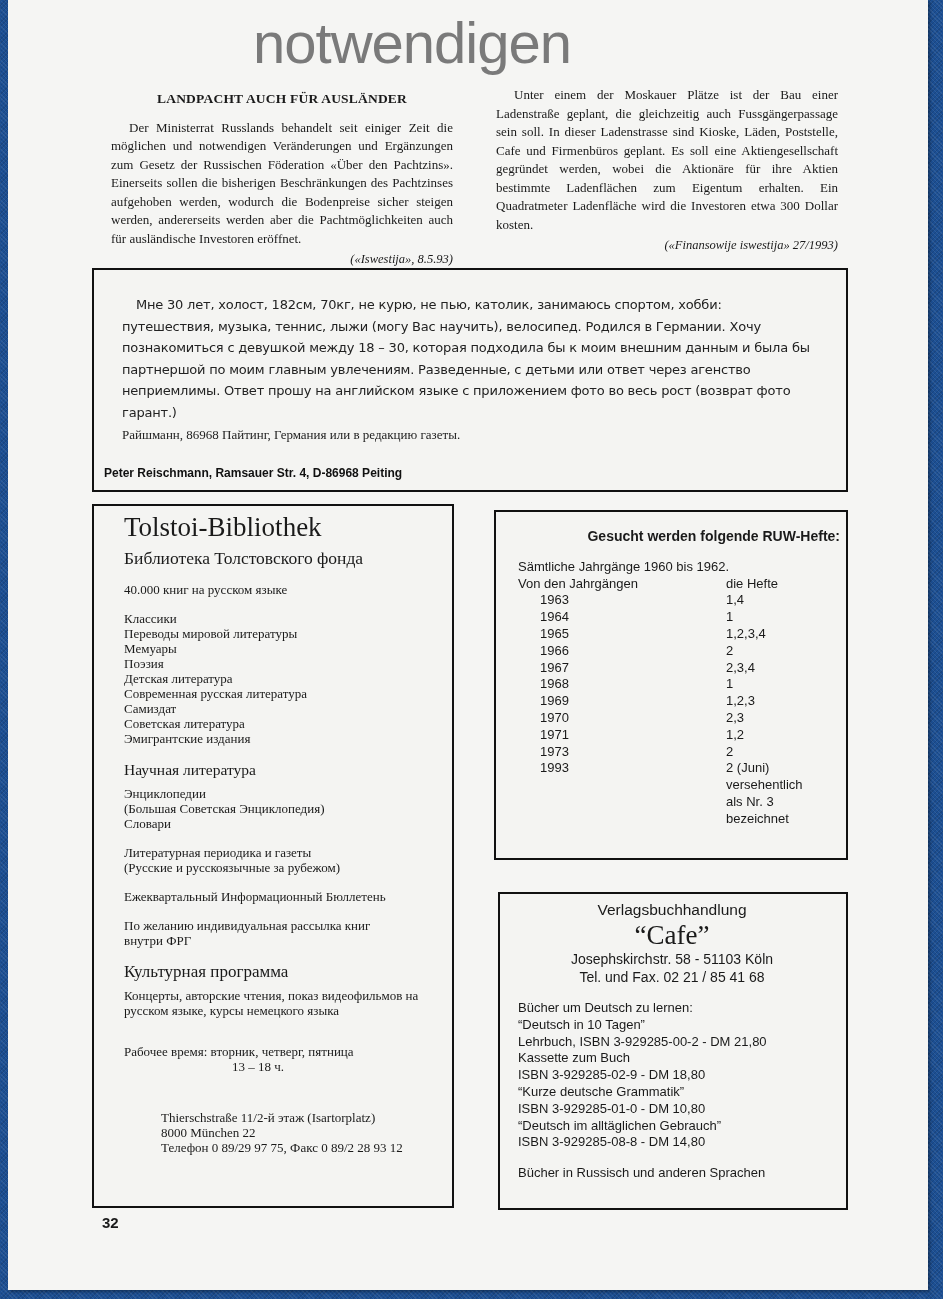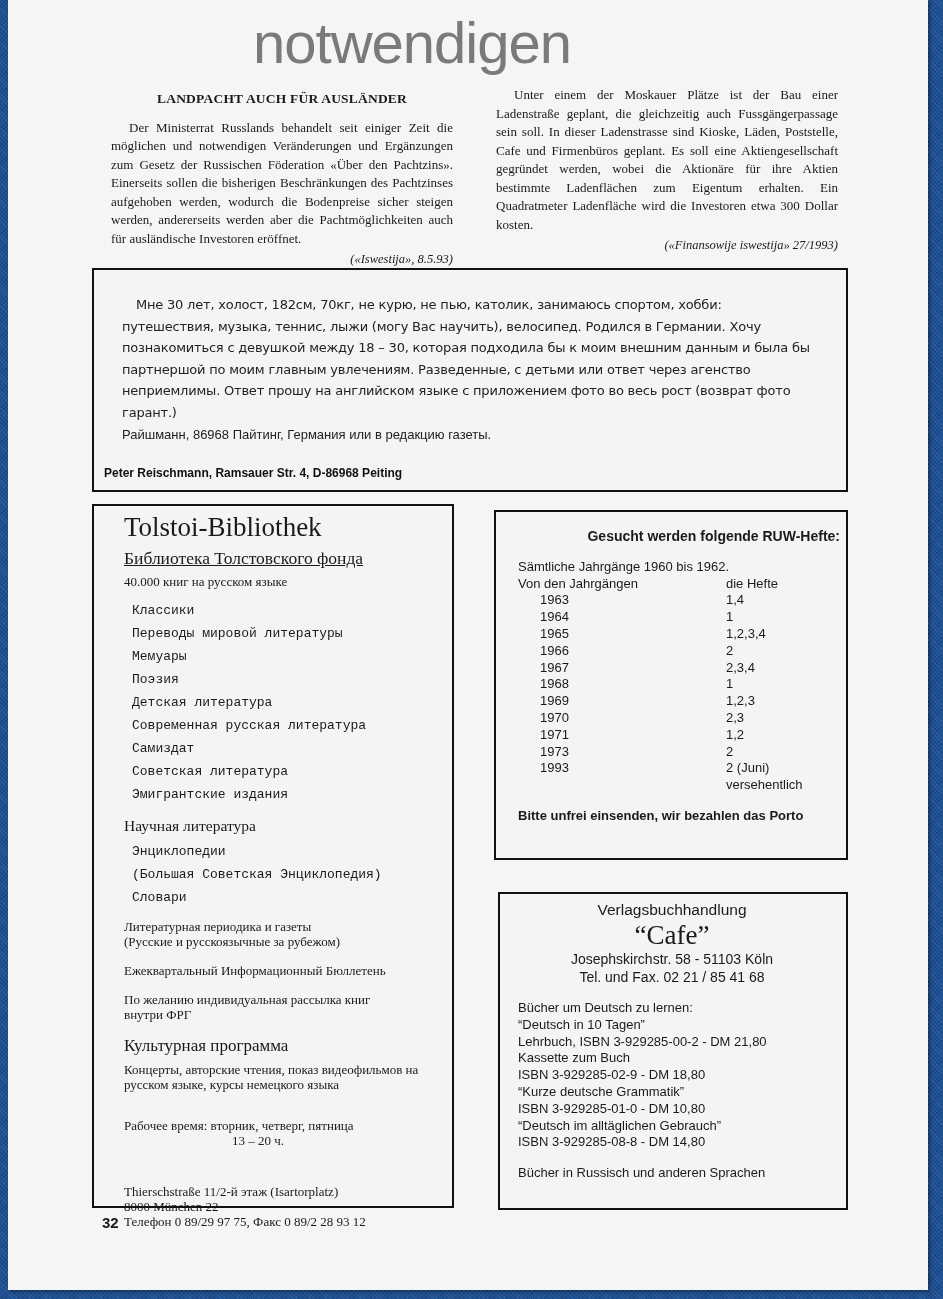--- a/index.html
+++ b/index.html
@@ -35,39 +35,39 @@
   .box { position:absolute; border:2px solid #111; background:#f4f4f2; }
   #personal-ad { left:84px; top:268px; width:752px; height:220px; }
   #personal-ad .body {
     position:absolute; left:28px; top:24px; width:690px;
     font-family:"DejaVu Sans", sans-serif; font-size:13px; line-height:21.5px;
     letter-spacing:-0.2px; color:#222;
   }
   #personal-ad .body p { margin:0; text-indent:14px; }
   #personal-ad .addr-ru {
     position:absolute; left:28px; top:157px;
-    font-family:Liberation Sans, sans-serif; font-size:13px; color:#222;
+    font-family:Liberation Serif, serif; font-size:13px; color:#222;
   }
   #personal-ad .addr-de {
     position:absolute; left:10px; top:196px;
     font-family:Liberation Sans, sans-serif; font-size:12px; font-weight:bold; color:#111;
   }
 
   #tolstoi { left:84px; top:504px; width:358px; height:700px; }
   #tolstoi .inner { position:absolute; left:30px; top:4px; right:10px; font-size:13px; line-height:15px; }
   #tolstoi .title { font-size:27px; line-height:34px; margin:0; font-weight:normal; }
-  #tolstoi .subtitle { font-size:17.5px; line-height:24px; margin:2px 0 4px 0;text-decoration:underline; }
+  #tolstoi .subtitle { font-size:17.5px; line-height:24px; margin:2px 0 12px 0; }
   #tolstoi .count { font-size:13px; margin:2px 0 14px 0; }
   #tolstoi .sec { font-size:15.5px; line-height:20px; margin:0 0 6px 0; }
   #tolstoi ul { list-style:none; margin:0 0 14px 0; padding:0; }
-  #tolstoi li { margin:8px;font-family:Liberation Mono, monospace; }
+  #tolstoi li { margin:0; }
   #tolstoi .para { margin:0 0 14px 0; }
   #tolstoi .hours { margin:26px 0 0 0; }
   #tolstoi .hours .h2 { padding-left:108px; }
-  #tolstoi .address { margin-top:36px; }
+  #tolstoi .address { margin-top:36px;margin-left:37px; }
 
   .sans { font-family:"Liberation Sans", sans-serif; }
   #wanted { left:486px; top:510px; width:350px; height:346px; }
   #wanted .inner { position:absolute; left:22px; top:16px; right:6px; font-size:13px; line-height:16.8px; }
   #wanted .head { font-weight:bold; font-size:14px; margin:0 0 14px 0;text-align:right; }
   #wanted table { border-collapse:collapse; margin:0; }
   #wanted td { padding:0; vertical-align:top; font-size:13px; line-height:16.8px; }
   #wanted td.yr { width:186px; padding-left:22px; }
   #wanted .foot { font-weight:bold; font-size:13px; margin-top:14px; }
 
@@ -145,21 +145,21 @@
       <div class="para">
         <div>По желанию индивидуальная рассылка книг</div>
         <div>внутри ФРГ</div>
       </div>
 
       <div class="sec" style="font-size:17px;">Культурная программа</div>
       <div style="width:300px;">Концерты, авторские чтения, показ видеофильмов на русском языке, курсы немецкого языка</div>
 
       <div class="hours">
         <div>Рабочее время:  вторник, четверг, пятница</div>
-        <div class="h2">13 – 20 ч.</div>
+        <div class="h2">13 – 18 ч.</div>
       </div>
 
       <div class="address">
         <div>Thierschstraße 11/2-й этаж (Isartorplatz)</div>
         <div>8000 München 22</div>
         <div>Телефон 0 89/29 97 75, Факс 0 89/2 28 93 12</div>
       </div>
     </div>
   </div>
 
@@ -214,23 +214,26 @@
               <td>2</td>
             </tr>
         <tr>
               <td class="yr">1993</td>
               <td>2 (Juni)</td>
             </tr>
         <tr>
               <td class="yr"></td>
               <td>versehentlich</td>
             </tr>
+        <tr>
+              <td class="yr"></td>
+              <td>als Nr. 3 bezeichnet</td>
+            </tr>
       </tbody>
         </table>
-      <div class="foot">Bitte unfrei einsenden, wir bezahlen das Porto</div>
     </div>
   </div>
 
   <div class="box sans" id="kniga">
     <div class="inner">
       <div class="center vb">Verlagsbuchhandlung</div>
       <div class="center name">“Cafe”</div>
       <div class="center addr">Josephskirchstr. 58 - 51103 Köln</div>
       <div class="center addr">Tel. und Fax. 02 21 / 85 41 68</div>
       <div class="list">

